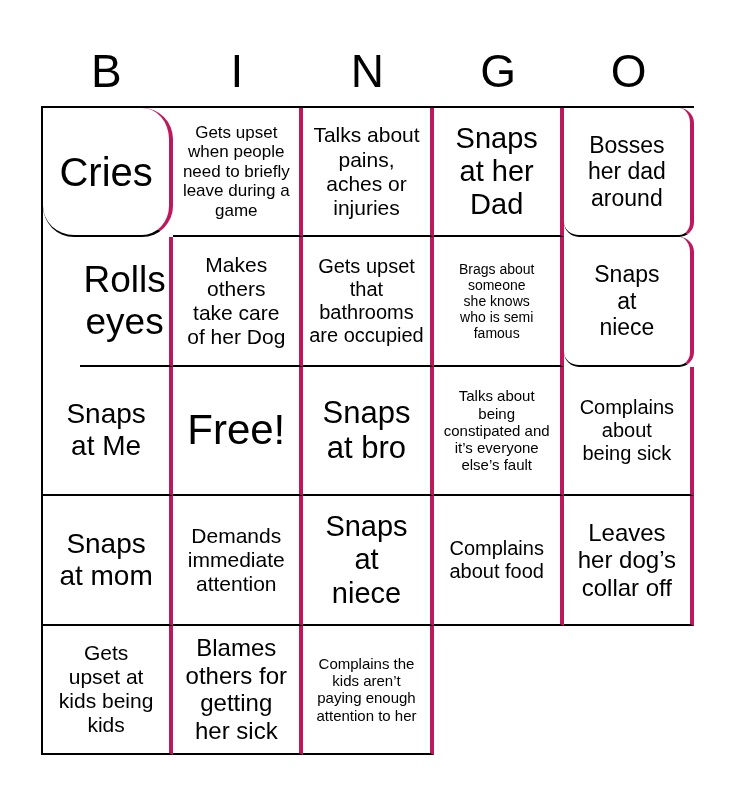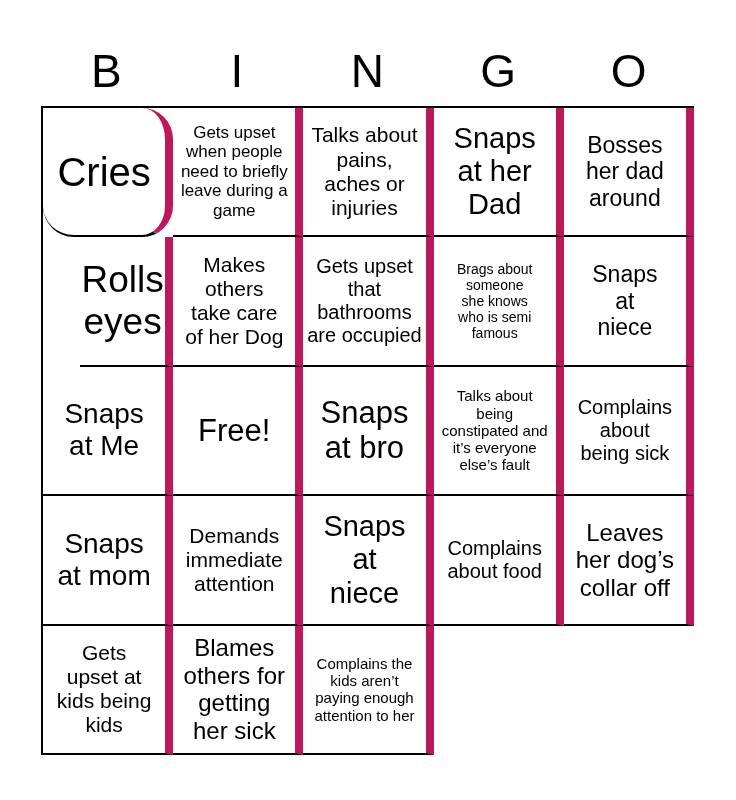--- a/index.html
+++ b/index.html
@@ -38,45 +38,45 @@
     width: 653px;
     height: 649px;
     display: grid;
     grid-template-columns: repeat(5, 1fr);
     grid-template-rows: repeat(5, 1fr);
     border-left: 2px solid #000;
     border-top: 2px solid #000;
     box-sizing: border-box;
   }
   .cell {
-    border-right: 8px solid #be185d;
+    border-right: 4px solid #be185d;
     border-bottom: 2px solid #000;
     box-sizing: border-box;
     display: flex;
     align-items: center;
     justify-content: center;
     text-align: center;
     padding: 2px 2px;
     white-space: pre-line;
     line-height: 1.15;
     overflow: hidden;
   }
   
   .s15 { font-size: 15px; }
   .s17 { font-size: 17px; }
   .s18 { font-size: 14px; }
   .s20 { font-size: 20px; }
   .s21 { font-size: 21px; }
-  .s23 { font-size: 23px; }
+  .s23 { font-size: 23px; border-radius: 15px; }
   .s24 { font-size: 24px; }
   .s28 { font-size: 28px; }
   .s29 { font-size: 29px; }
   .s31 { font-size: 31px; }
   .s37 { font-size: 37px; margin-left: 37px; }
-  .s38 { font-size: 31px; }
+  .s38 { font-size: 42px; }
   .s40 { font-size: 40px; border-radius: 31px; }
 </style>
 </head>
 <body>
 
 <div class="page">
 
   <div class="bingo-header">
     <span class="letter">B</span>
     <span class="letter">I</span>

